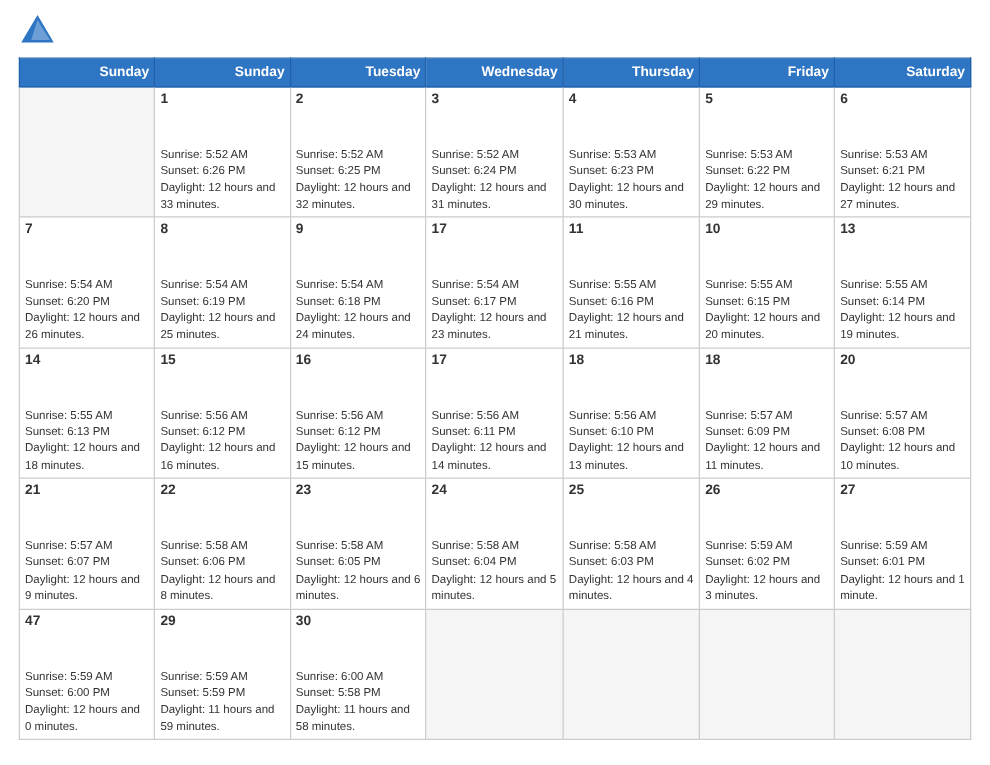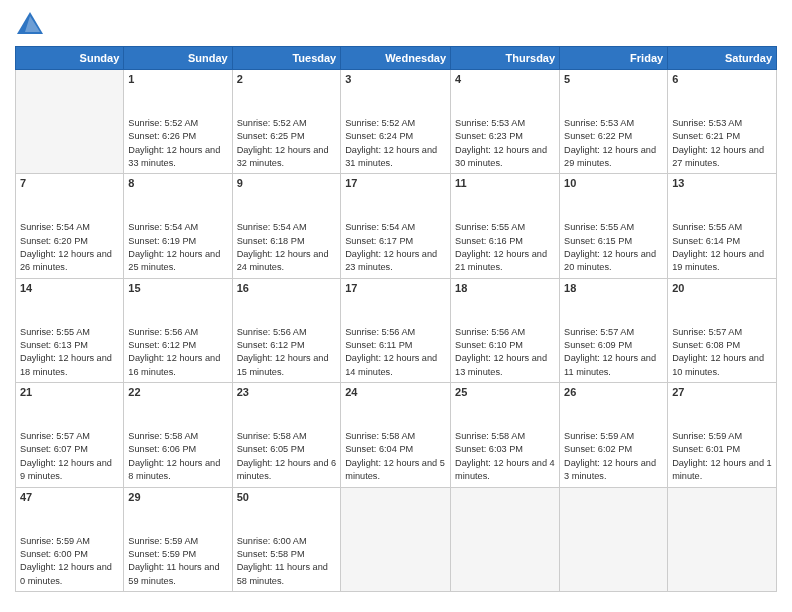--- a/index.html
+++ b/index.html
@@ -356,21 +356,21 @@
       </td>
           <td>
         <span class="day-num">29</span>
         <div class="cell-info">
           Sunrise: 5:59 AM<br>
           Sunset: 5:59 PM<br>
           Daylight: 11 hours and 59 minutes.
         </div>
       </td>
           <td>
-        <span class="day-num">50</span>
+        <span class="day-num">30</span>
         <div class="cell-info">
           Sunrise: 6:00 AM<br>
           Sunset: 5:58 PM<br>
           Daylight: 11 hours and 58 minutes.
         </div>
       </td>
           <td class="empty-cell"></td>
           <td class="empty-cell"></td>
           <td class="empty-cell"></td>
           <td class="empty-cell"></td>

